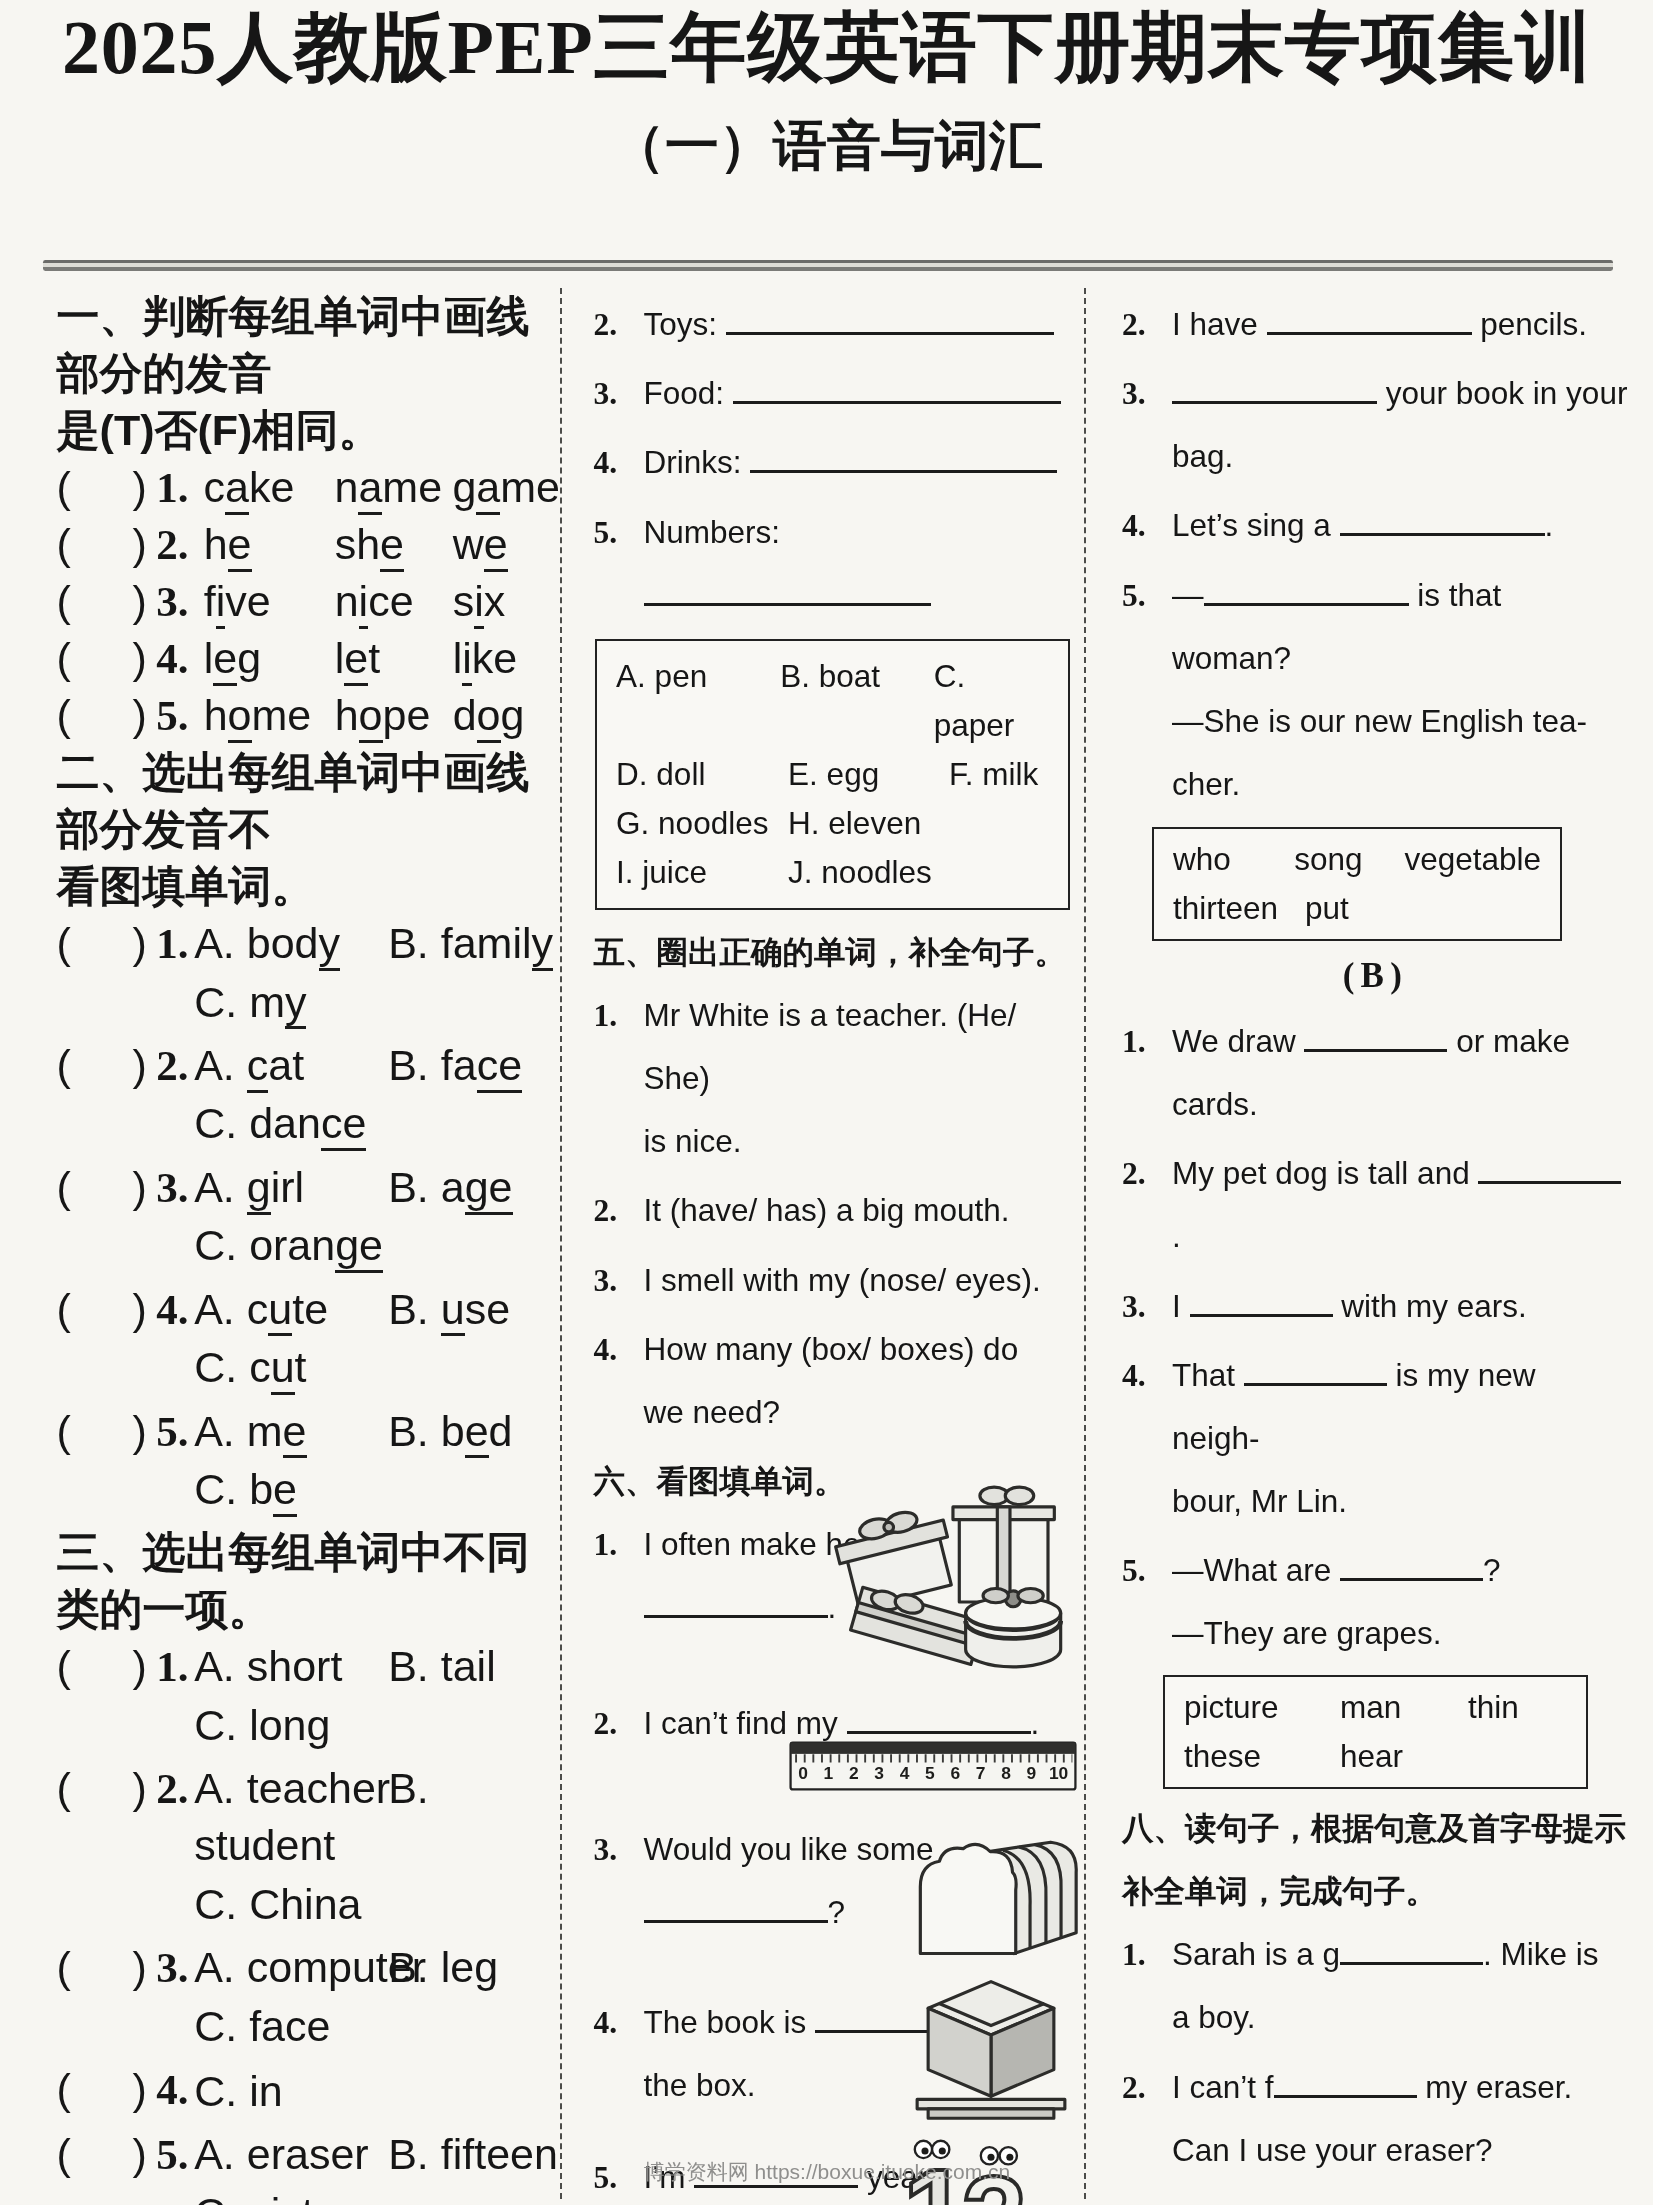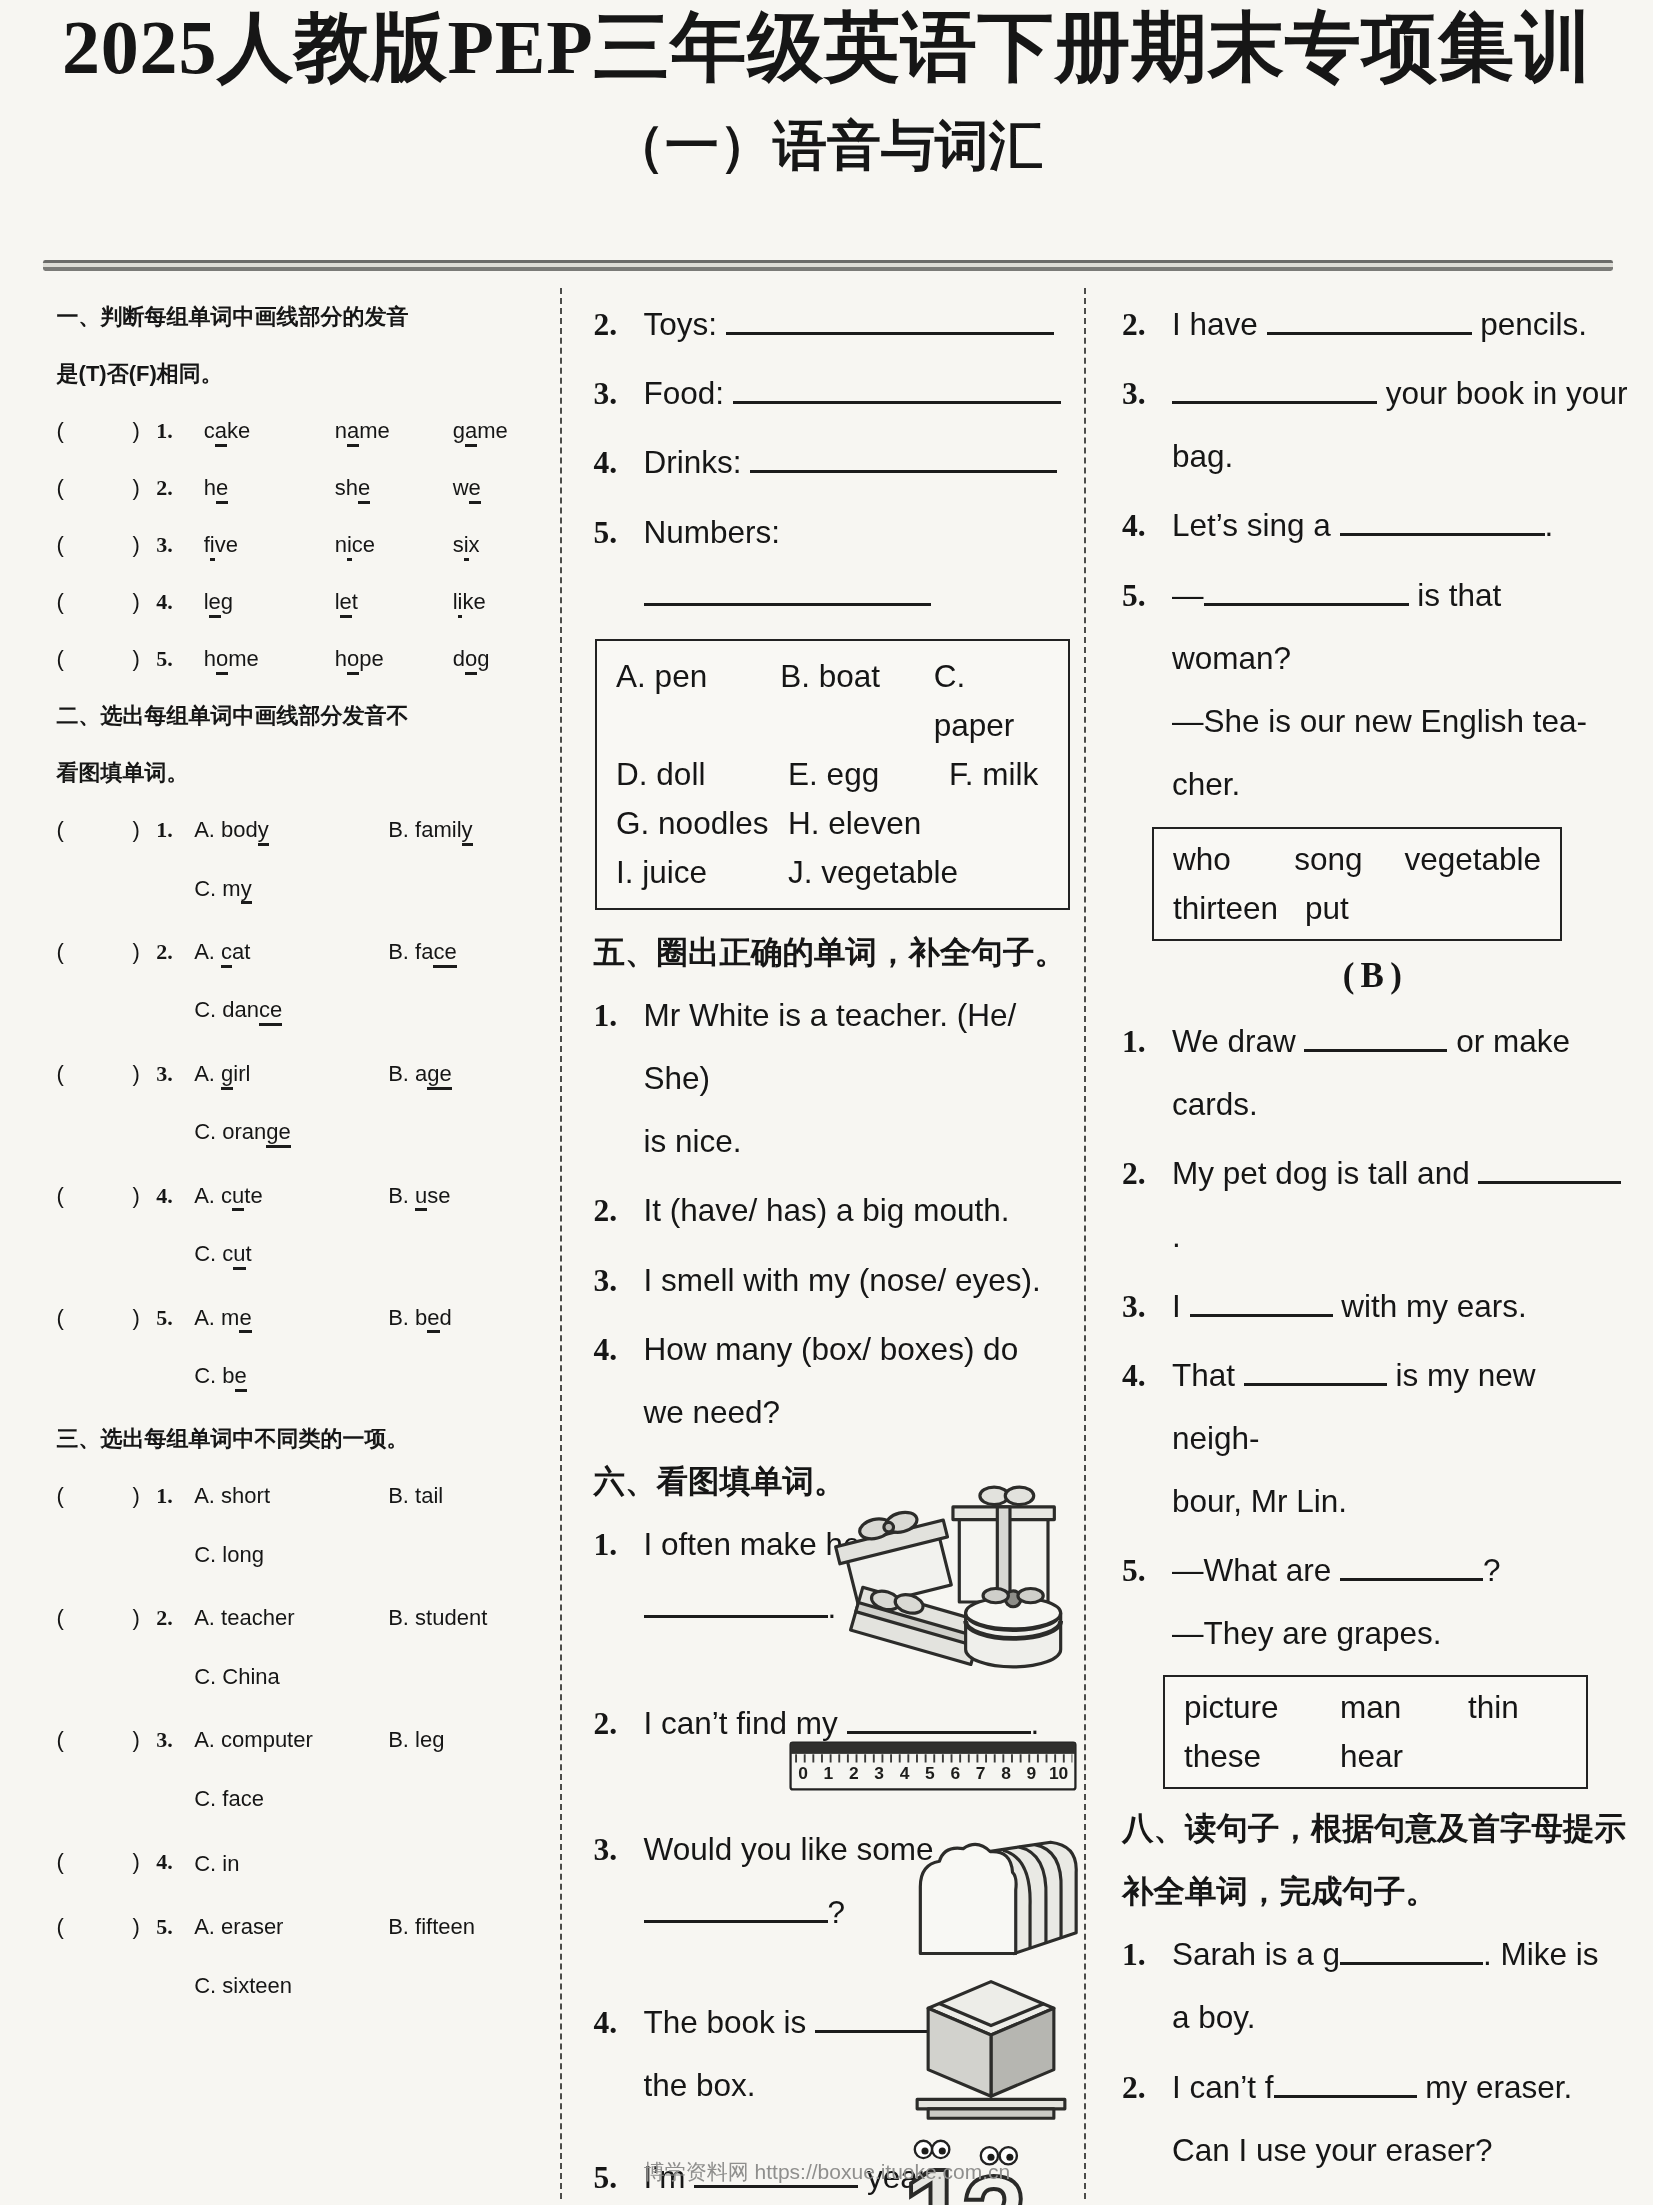--- a/index.html
+++ b/index.html
@@ -10,21 +10,21 @@
     font-family: "Liberation Sans", "DejaVu Sans", sans-serif;
   }
   
   .title { text-align:center; font-family:"Liberation Serif","DejaVu Serif",serif; font-weight:700; }
   .title .t1 { font-size: 76px; letter-spacing: 0.8px; line-height: 95px;}
   .title .t2 { font-size: 54px; line-height: 102px; }
   .rule { position:absolute; top: 260px; left: 43px; right: 41px; height: 11px;
     background: linear-gradient(to bottom, #6b6b69 0 3.2px, #dddcd6 3.2px 7px, #7b7b78 7px 11px); border-radius:2.4px; }
   
   .cols { position:absolute; top: 288px; left: 44px; right: 22px; bottom: 6.3px; display:flex; }
-  .c1 { width: 516px; padding-left: 12.6px; font-size: 22px; line-height: 57px; }
+  .c1 { width: 516px; padding-left: 12.6px; font-size: 43px; line-height: 57px; }
   .c2 { width: 526px; border-left: 2.4px dashed #4c4c4a; border-right: 2.4px dashed #4c4c4a;
         padding: 4.7px 14px 0 31.5px; font-size: 31.5px; line-height: 63px; }
   .c3 { flex: 1; padding: 4.7px 3.2px 0 36px; font-size: 31.5px; line-height: 63px; }
   .zh { font-weight: 700; }
   .u { border-bottom: 3.2px solid #1c1c1c; padding-bottom: 0.8px; }
   .blank { display:inline-block; border-bottom: 3.2px solid #1c1c1c; height: 23.6px; vertical-align: baseline; }
   .num, .inum { font-weight: 700; font-family: "Liberation Serif","DejaVu Serif",serif; }
   
   .prow, .crow { display: flex; align-items: flex-start; }
   .paren { display:inline-block; width: 76px; }
@@ -242,21 +242,21 @@
             <span style="width: 172px;">D. doll</span>
             <span style="width: 161px;">E. egg</span>
             <span>F. milk</span>
           </div>
           <div class="wb-row">
             <span style="width: 172px;">G. noodles</span>
             <span>H. eleven</span>
           </div>
           <div class="wb-row">
             <span style="width: 172px;">I. juice</span>
-            <span>J. vegetable</span>
+            <span>J. noodles</span>
           </div>
         </div>
 
       <div class="zh">五、圈出正确的单词，补全句子。</div>
       <div>
           <div class="item"><span class="num">1.</span><span class="txt">Mr White is a teacher. (He/ She)<br>is nice.</span></div>
           <div class="item"><span class="num">2.</span><span class="txt">It (have/ has) a big mouth.</span></div>
           <div class="item"><span class="num">3.</span><span class="txt">I smell with my (nose/ eyes).</span></div>
           <div class="item"><span class="num">4.</span><span class="txt">How many  (box/ boxes) do<br>we need?</span></div>
         </div>

